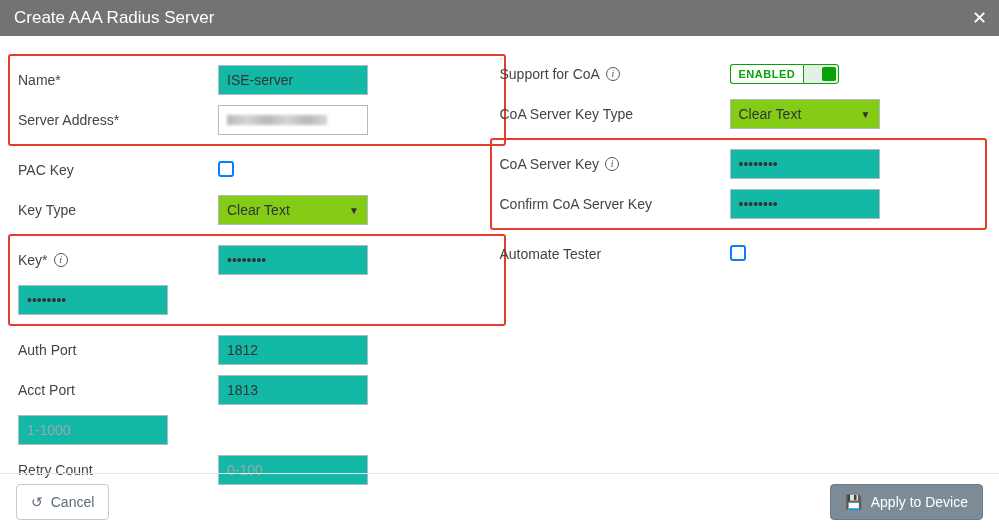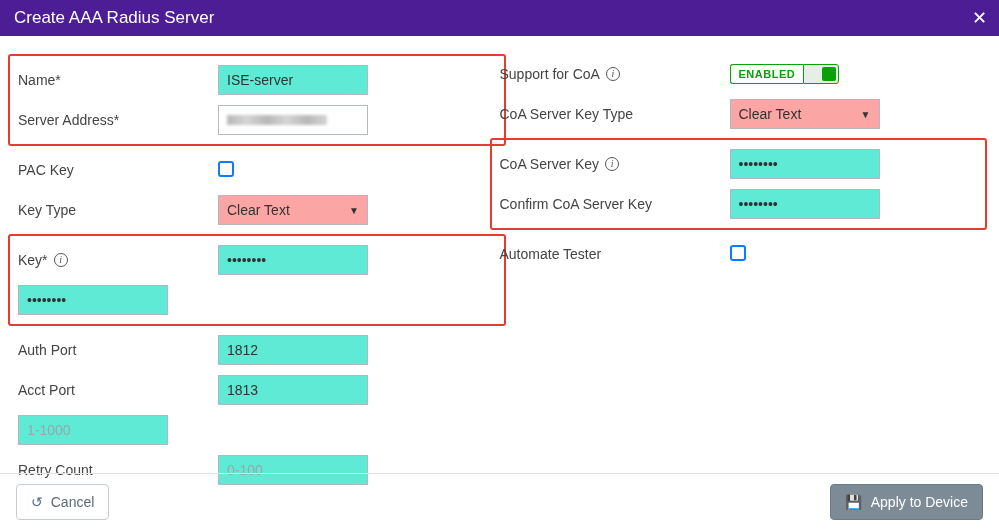--- a/index.html
+++ b/index.html
@@ -8,21 +8,21 @@
     font-family: "Helvetica Neue", Arial, sans-serif;
     font-size: 14px;
     color: #333;
     background: #fff;
     width: 999px;
     height: 529px;
     position: relative;
     overflow: hidden;
   }
   .titlebar {
-    background: #4c1d95;
+    background: #737373;
     color: #fff;
     height: 36px;
     line-height: 36px;
     padding: 0 14px;
     font-size: 17px;
     position: relative;
   }
   .titlebar .close {
     position: absolute;
     right: 12px;
@@ -58,31 +58,31 @@
     width: 150px;
     position: relative;
   }
   input[type=text], input[type=password] {
     width: 150px;
     height: 30px;
     padding: 0 8px;
     border: 1px solid #b0bac0;
     font-size: 14px;
     color: #333;
-    background: #5eead4;
+    background: #14b8a6;
   }
   input[type=text]::placeholder,
   input[type=password]::placeholder {
     color: #9aa6ae;
   }
   .select {
     width: 150px;
     height: 30px;
     border: 1px solid #b0bac0;
-    background: #fca5a5;
+    background: #84cc16;
     padding: 0 8px;
     display: flex;
     align-items: center;
     justify-content: space-between;
     cursor: pointer;
     font-size: 14px;
     color: #333;
   }
   .chev {
     font-size: 10px;

